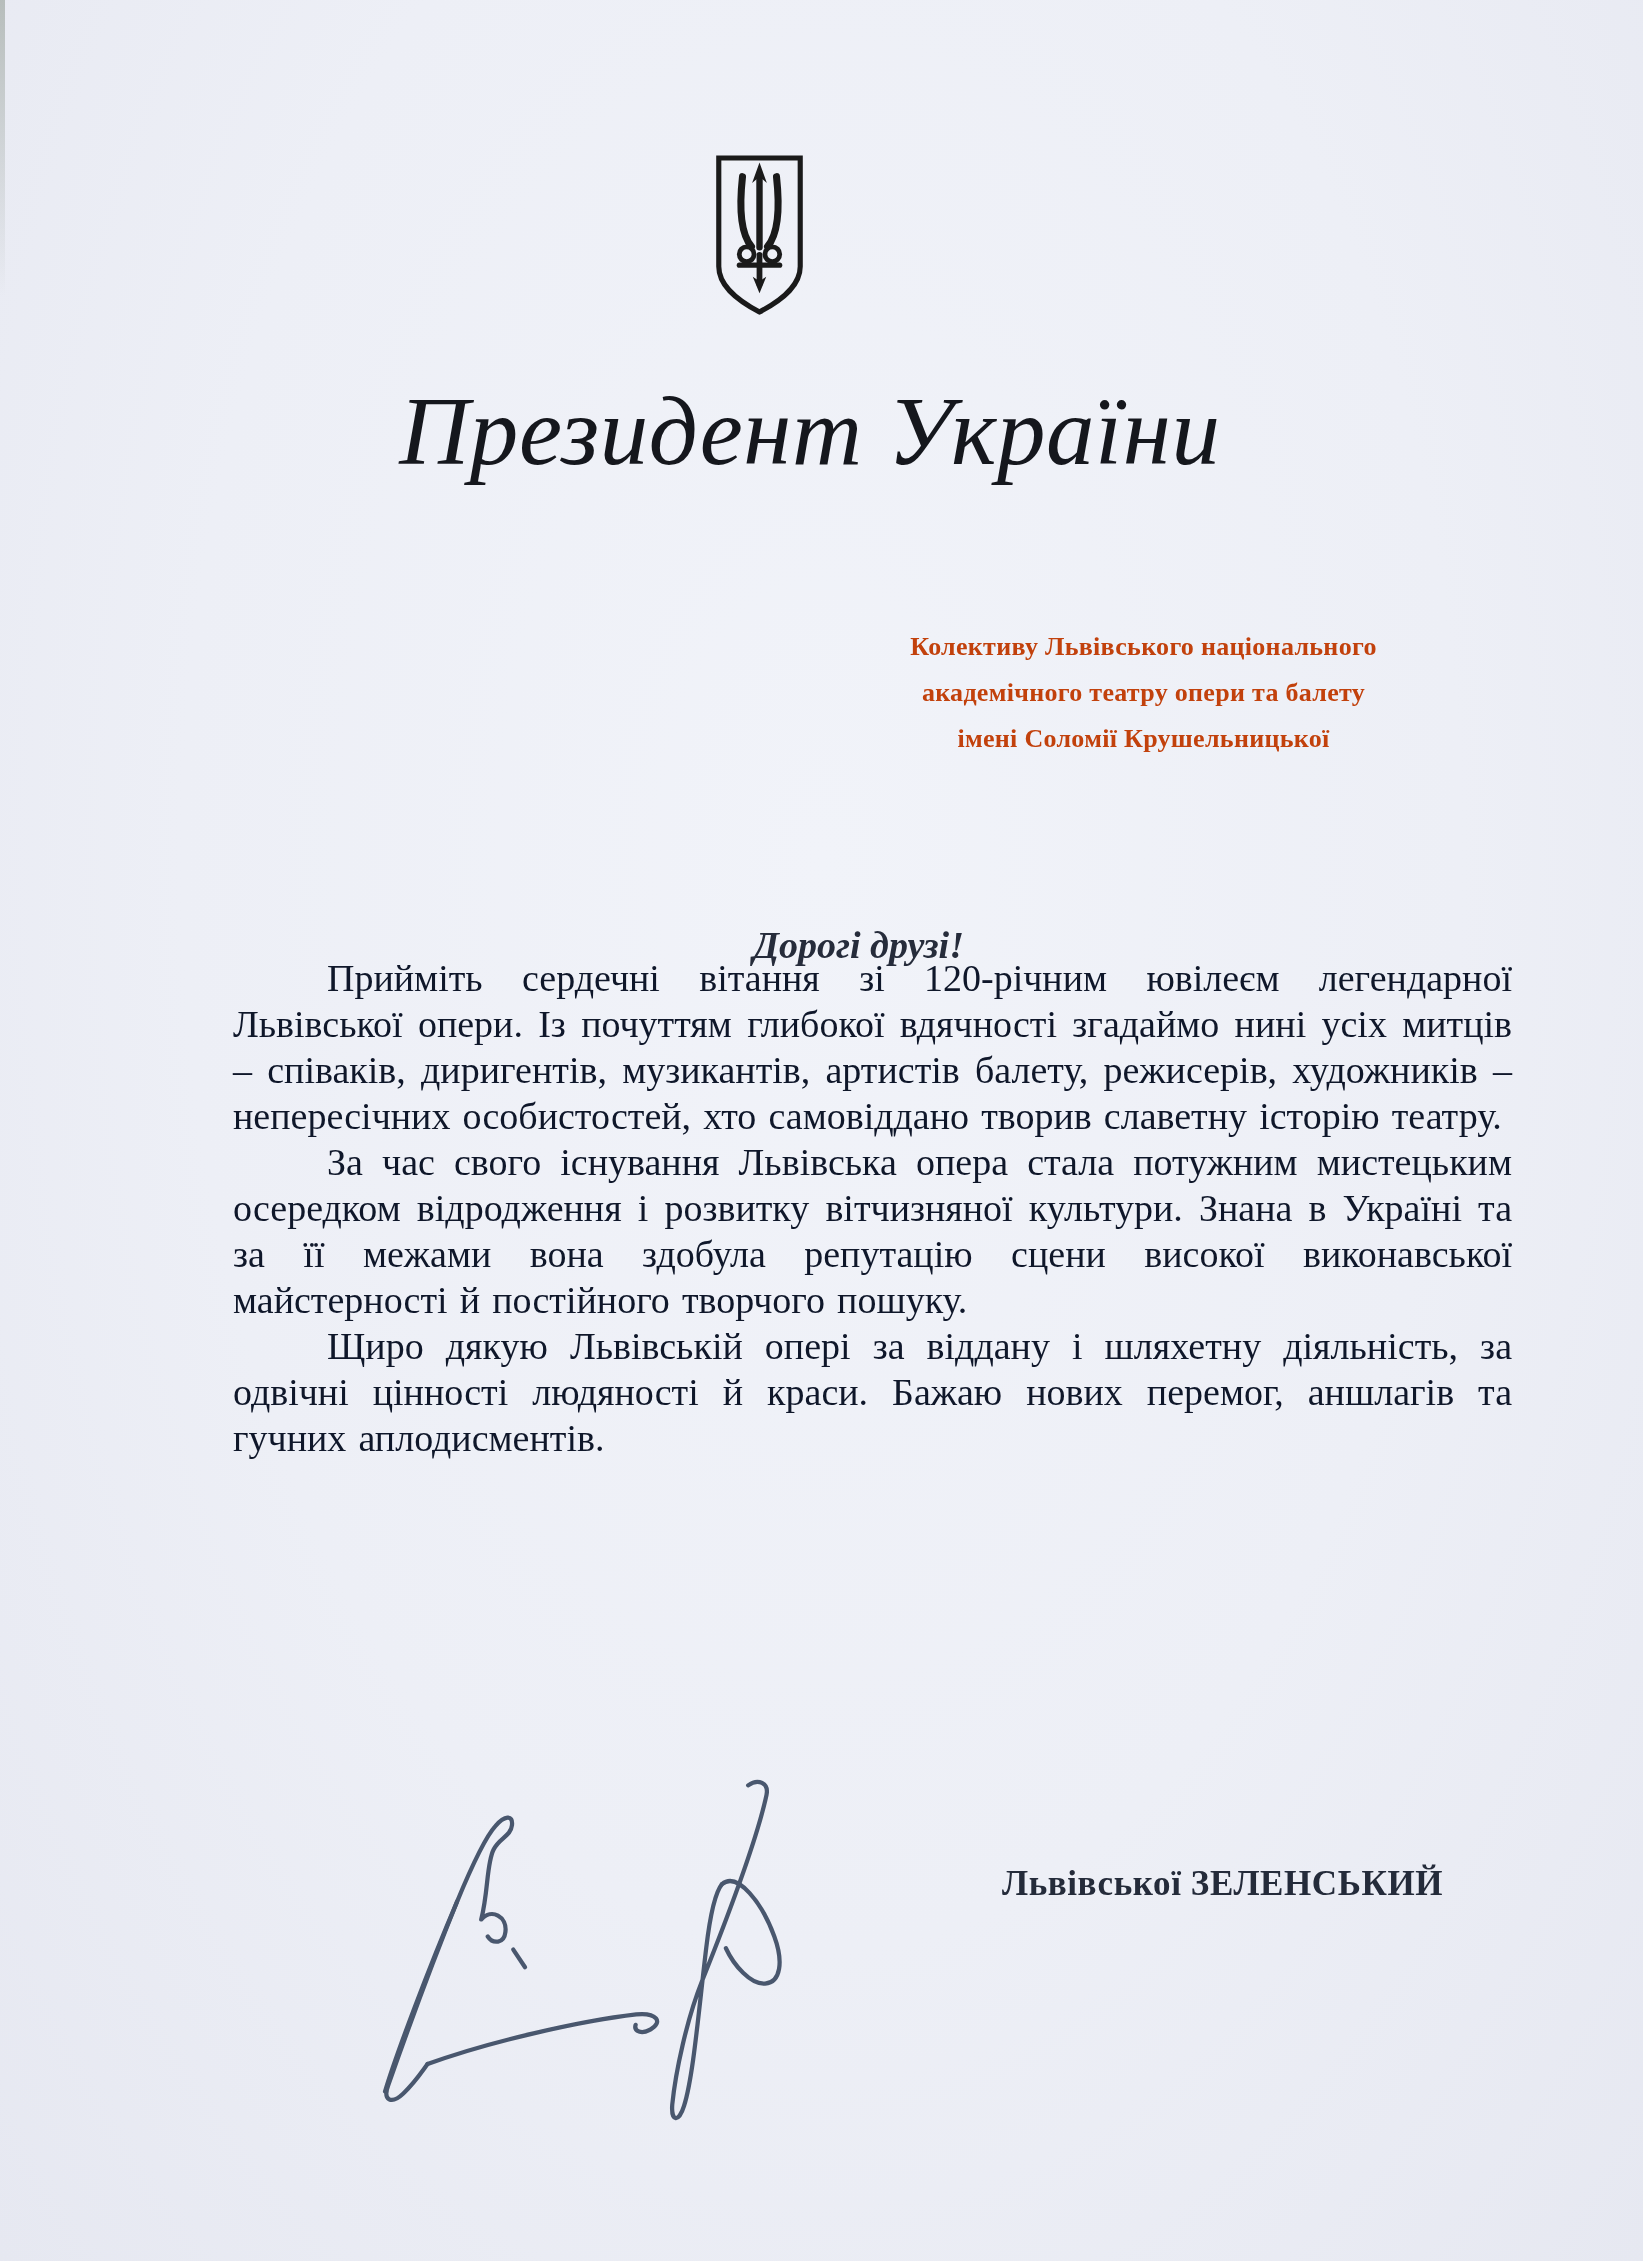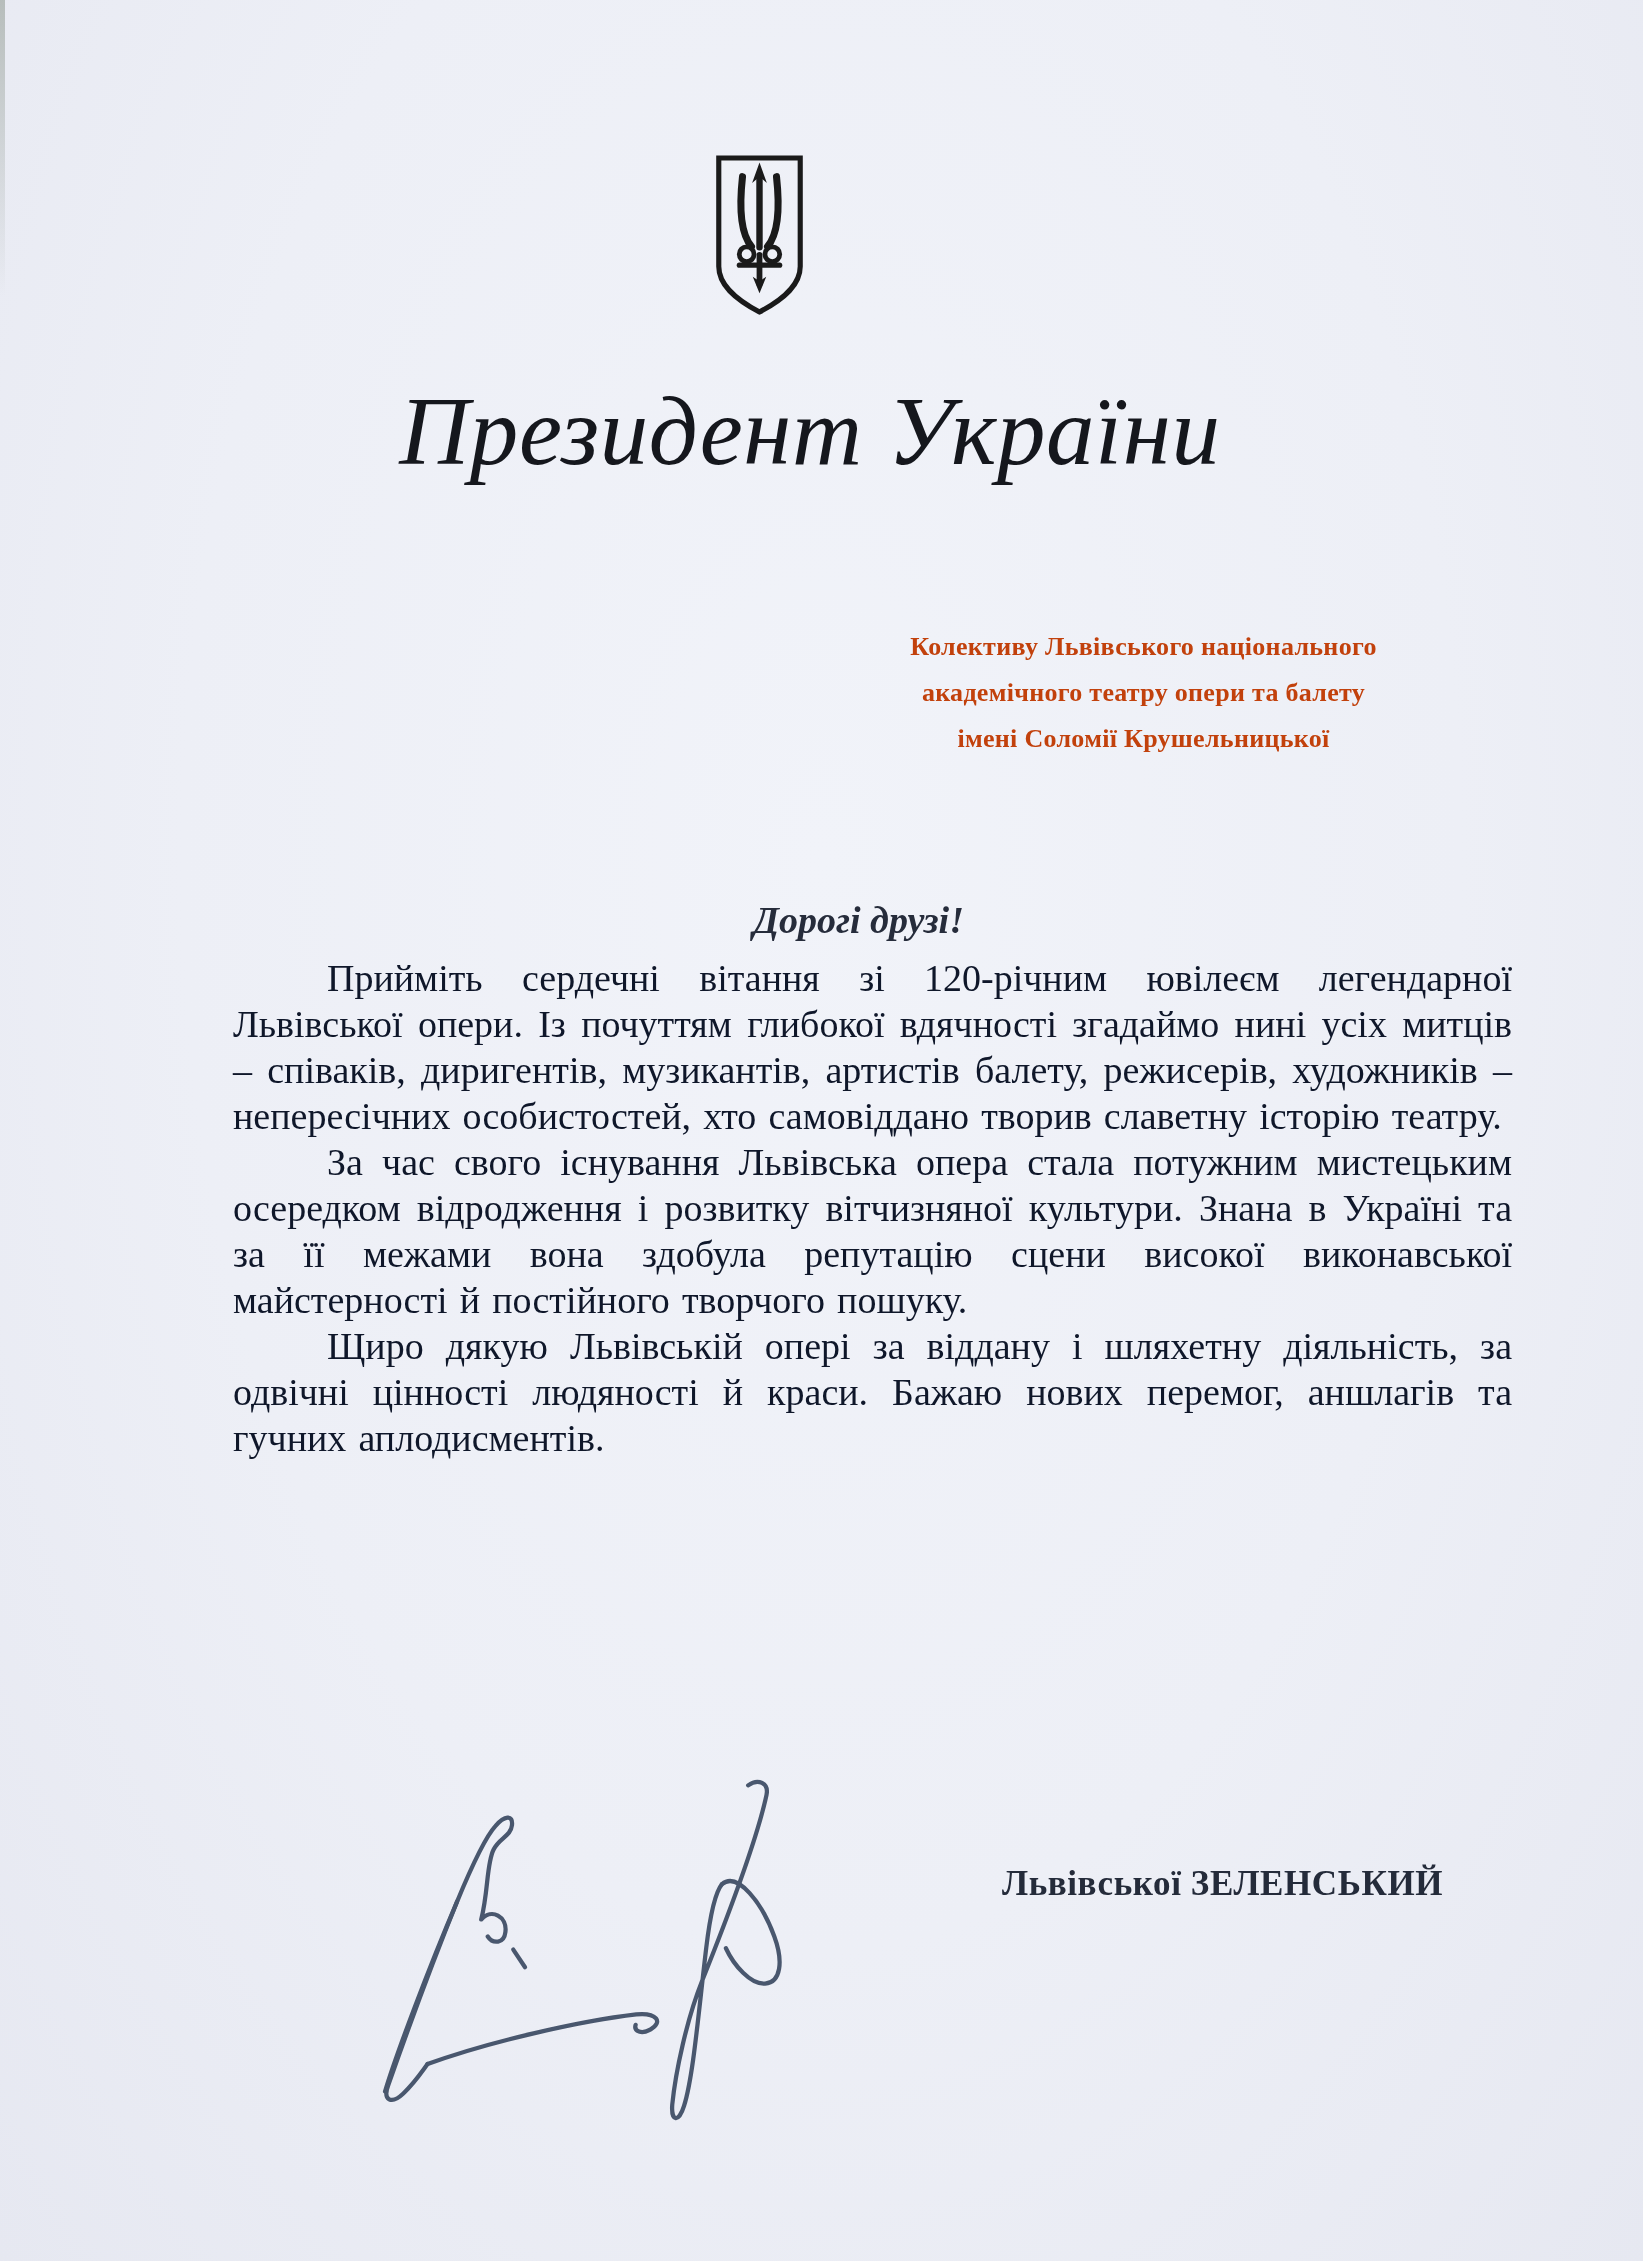--- a/index.html
+++ b/index.html
@@ -19,21 +19,21 @@
     transform:translateX(-11.6px);
     font-style:italic;font-size:97px;line-height:1.1;letter-spacing:0.6px;
     color:#15171d;white-space:nowrap;
   }
   .recipient{
     position:absolute;left:760px;top:624px;width:767px;
     text-align:center;font-weight:bold;font-size:26px;line-height:46px;
     letter-spacing:0.3px;color:#c2410c;
   }
   .salutation{
-    position:absolute;left:753px;top:898px;
+    position:absolute;left:753px;top:923px;
     font-size:38px;font-weight:bold;font-style:italic;color:#262c3b;
   }
   .body-text{
     position:absolute;left:233px;top:955px;width:1279px;
     font-size:38px;line-height:46px;text-align:justify;word-spacing:2.6px;
     color:#0f172a;
   }
   .body-text p{margin:0;text-indent:94px;}
   .signature{position:absolute;left:351px;top:1733px;width:458px;height:458px;}
   .signer{

